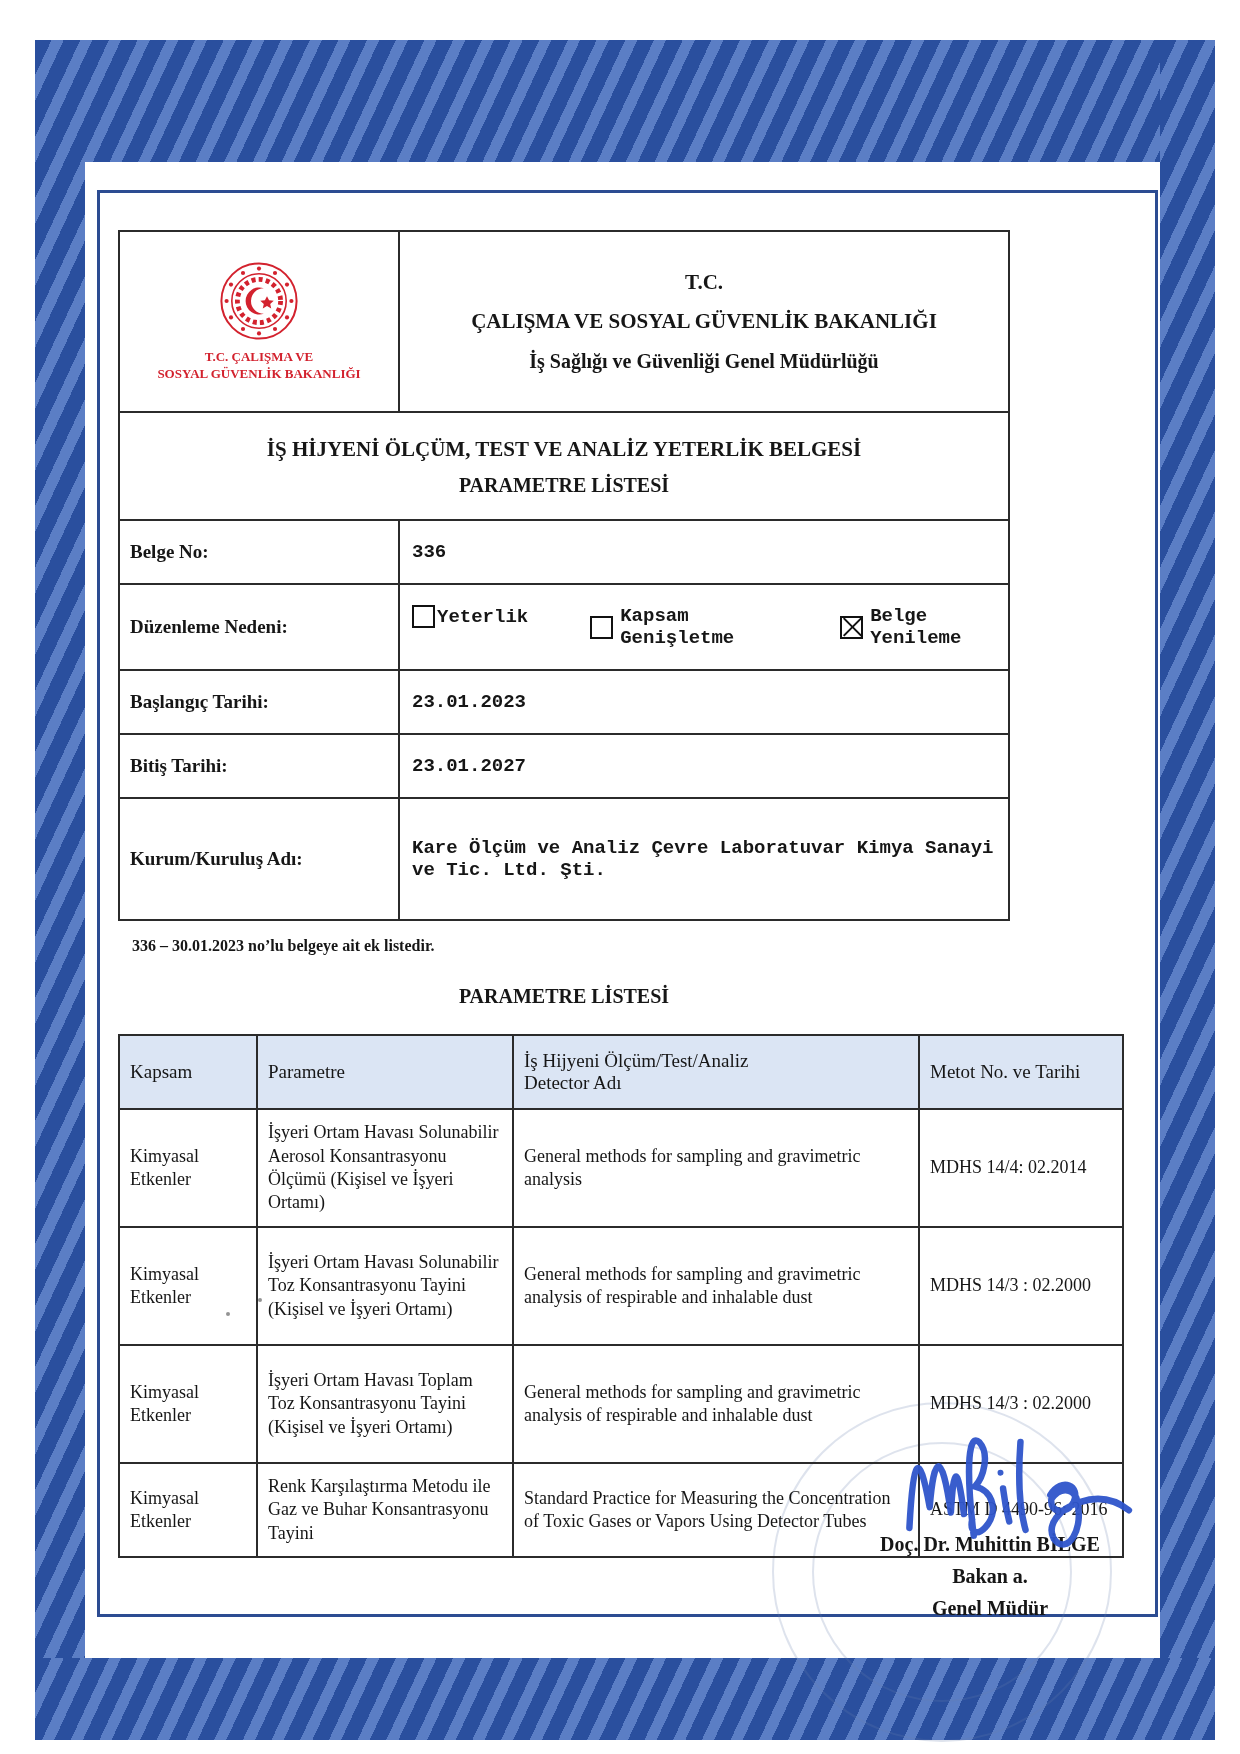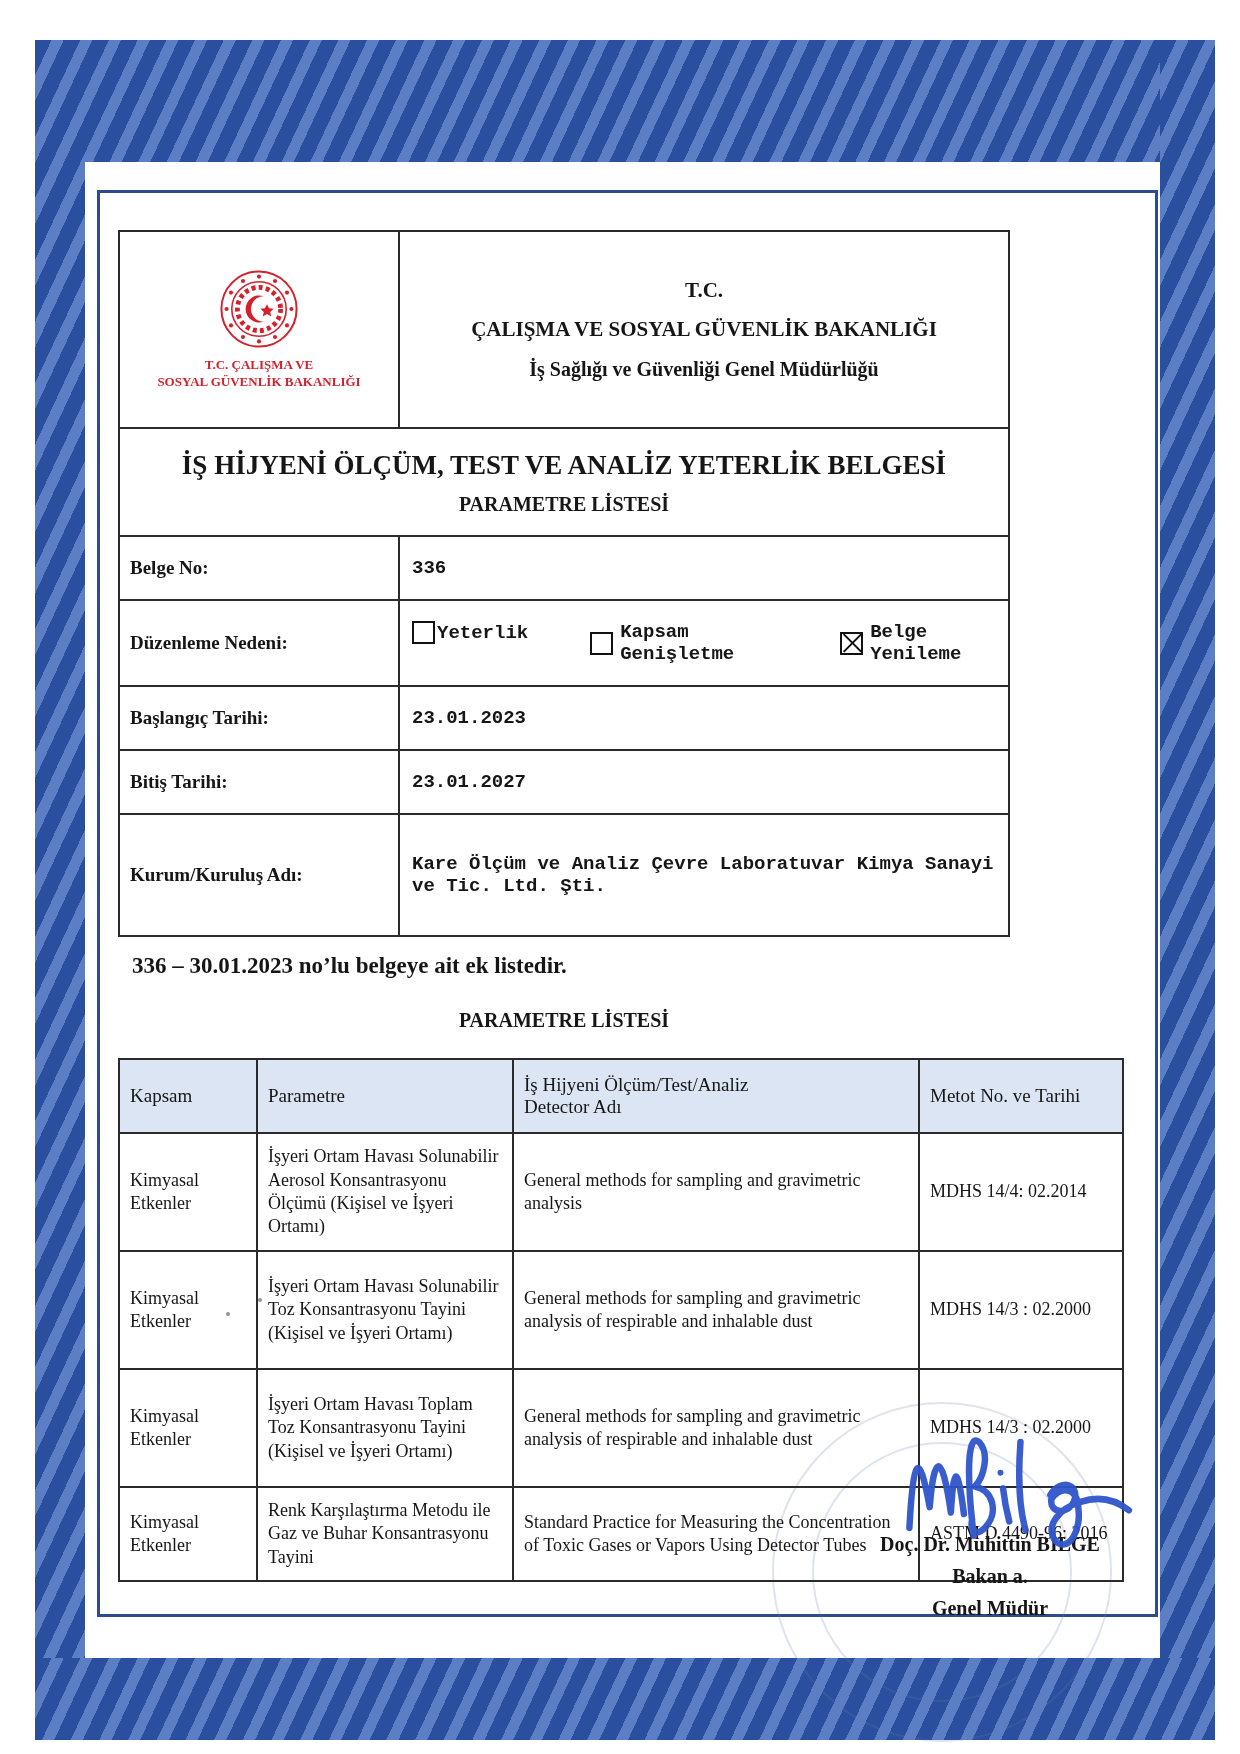--- a/index.html
+++ b/index.html
@@ -17,45 +17,45 @@
   .inner-frame{position:absolute;left:97px;top:190px;width:1055px;height:1421px;border:3px solid #2c4c92;}
 
   .content{position:absolute;left:118px;top:230px;width:1004px;z-index:4;}
 
   table{border-collapse:collapse;}
   td,th{border:2px solid #2b2b2b;}
 
   
   .t1{width:892px;table-layout:fixed;}
   .t1 .label-col{width:280px;}
-  .logo-cell{height:155px;text-align:center;vertical-align:middle;padding:20px;}
+  .logo-cell{height:155px;text-align:center;vertical-align:middle;padding:12px;}
   .emblem-caption{color:#d3222e;font-weight:bold;font-size:13px;line-height:1.25;margin-top:4px;}
   .tc-cell{vertical-align:middle;text-align:center;padding:8px 6px;}
   .tc-line1{font-weight:bold;font-size:21px;margin:4px 0 14px;}
   .tc-line2{font-weight:bold;font-size:21px;margin:0 0 16px;}
   .tc-line3{font-weight:bold;font-size:20px;margin:0 0 4px;}
   .title-cell{height:104px;text-align:center;vertical-align:middle;}
-  .doc-title{font-weight:bold;font-size:27px;margin:2px 0 12px;}
+  .doc-title{font-weight:bold;font-size:21px;margin:2px 0 12px;}
   .doc-subtitle{font-weight:bold;font-size:20px;margin:0;}
   .info-label{font-weight:bold;font-size:19px;padding:6px 10px;height:44px;vertical-align:middle;}
   .info-label .lw{display:flex;align-items:center;}
   .info-value{font-weight:bold;font-size:19px;padding:20px 12px;vertical-align:middle;font-family:Liberation Mono, monospace;}
   .kurum-row .info-label,.kurum-row .info-value{height:80px;}
   .cb-group{display:flex;align-items:flex-start;}
   .cb{position:relative;display:inline-block;width:19px;height:19px;border:2px solid #111;flex:0 0 auto;}
   .cb.checked::before,.cb.checked::after{content:'';position:absolute;left:-2px;top:8px;width:25px;height:2px;background:#111;}
   .cb.checked::before{transform:rotate(45deg);}
   .cb.checked::after{transform:rotate(-45deg);}
   .cb-label{margin-left:7px;}
   .cb-item{display:flex;align-items:center;}
   .cb-item.first .cb-label{margin-left:2px;}
   .cb-item.g1{margin-left:62px;}
   .cb-item.g2{margin-left:66px;}
 
-  .note{font-weight:bold;font-size:23px;margin:16px 0 4px 14px;}
+  .note{font-weight:bold;font-size:16px;margin:16px 0 4px 14px;}
   .param-heading{width:892px;text-align:center;font-weight:bold;font-size:20px;margin:30px 0 0;}
 
   
   .t2{width:1004px;margin-top:26px;table-layout:fixed;font-size:18px;}
   .t2 th{background:#dbe5f4;font-weight:normal;font-size:19px;text-align:left;padding:6px 10px;height:60px;vertical-align:middle;}
   .t2 th.pre{white-space:pre-line;}
   .t2 col.w1{width:138px;} .t2 col.w2{width:256px;} .t2 col.w3{width:406px;} .t2 col.w4{width:204px;}
   .t2 td{padding:6px 10px;vertical-align:middle;line-height:1.3;}
   .t2 td.c-kapsam{text-align:left;}
   .t2 tr.r0 td,.t2 tr.r1 td,.t2 tr.r2 td{height:104px;}

